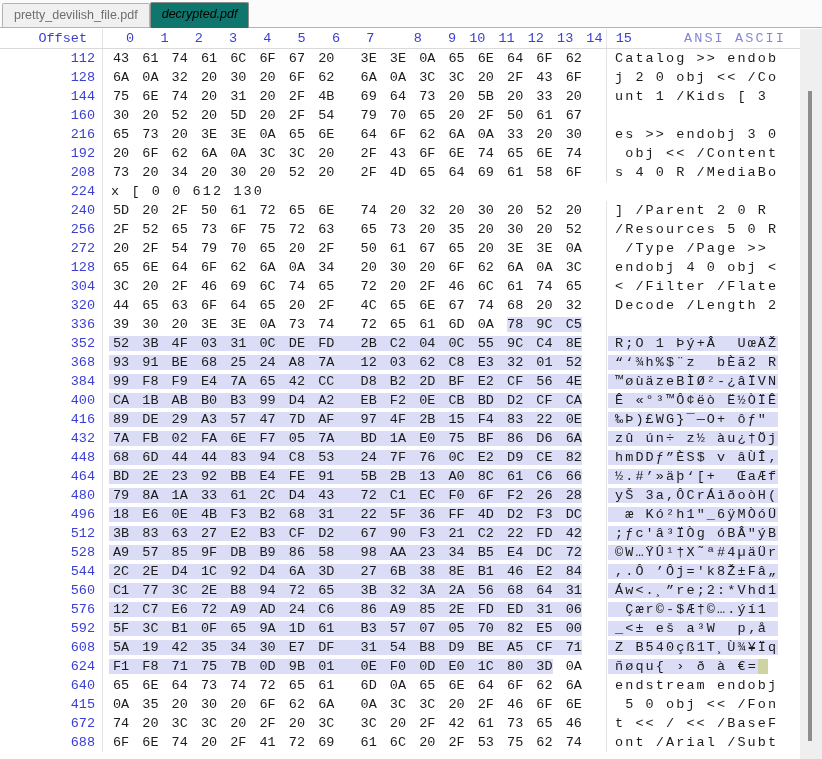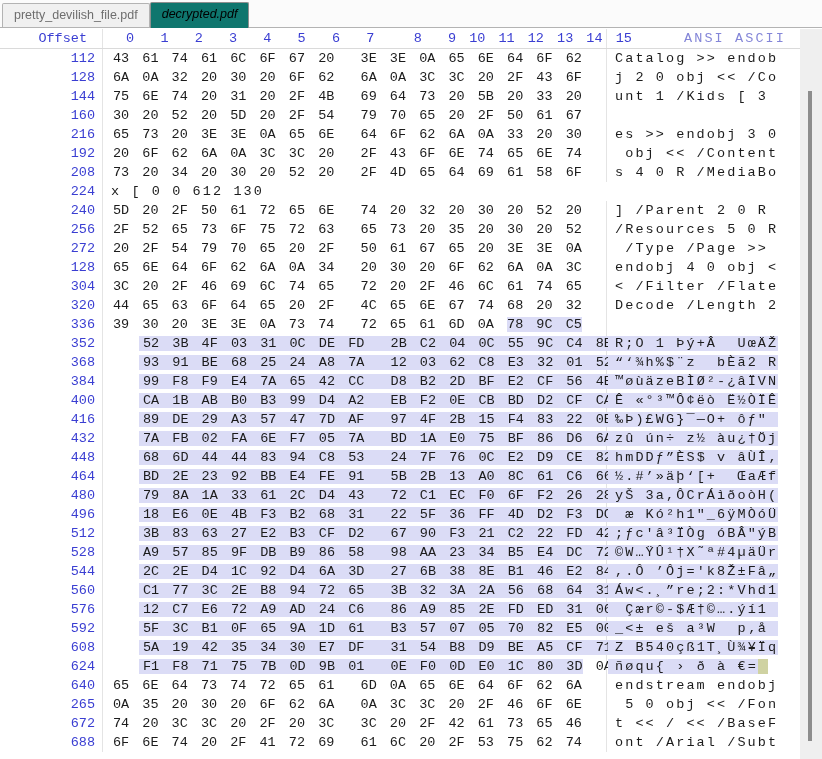--- a/index.html
+++ b/index.html
@@ -42,21 +42,21 @@
     border-right:1px solid #e4e4e4; white-space:pre; word-spacing:5px;
     flex:0 0 auto;
   }
   .c-asc {
     box-sizing:border-box; padding-left:8px; white-space:pre;
     letter-spacing:2.1px; flex:1 1 auto;
   }
   .hdr-row .c-asc { color:var(--ascii-header-text,#8486d8); text-align:right; padding-right:36px; }
   .sel   { background:var(--sel,#dbdcf6); }
   .caret { background:var(--caret,#cfd2a2); }
-  .lead  { box-shadow:-4px 0 0 var(--sel,#dbdcf6);margin-left:30px; }
+  .lead  { box-shadow:-4px 0 0 var(--sel,#dbdcf6); }
   .alead { box-shadow:-7px 0 0 var(--sel,#dbdcf6); }
   
   .vscroll {
     position:absolute; top:0; bottom:0; right:0; width:22px;
     background:#efefef;
   }
   .vthumb {
     position:absolute; left:8px; width:4px; top:62px; height:650px;
     background:#8d8d8d;
   }
@@ -237,21 +237,21 @@
         <div class="c-off">624</div>
         <div class="c-hex"><span class="sel lead">F1 F8 71 75 7B 0D 9B 01  0E F0 0D E0 1C 80 3D</span><span> 0A</span></div>
         <div class="c-asc"><span class="sel alead">ñ</span><span class="sel">ø</span><span class="sel">q</span><span class="sel">u</span><span class="sel">{</span><span class="sel"> </span><span class="sel">›</span><span class="sel"> </span><span class="sel">ð</span><span class="sel"> </span><span class="sel">à</span><span class="sel"> </span><span class="sel">€</span><span class="sel">=</span><span class="caret"> </span></div>
       </div>
       <div class="row">
         <div class="c-off">640</div>
         <div class="c-hex">65 6E 64 73 74 72 65 61  6D 0A 65 6E 64 6F 62 6A</div>
         <div class="c-asc">endstream endobj</div>
       </div>
       <div class="row">
-        <div class="c-off">265</div>
+        <div class="c-off">415</div>
         <div class="c-hex">0A 35 20 30 20 6F 62 6A  0A 3C 3C 20 2F 46 6F 6E</div>
         <div class="c-asc"> 5 0 obj &lt;&lt; /Fon</div>
       </div>
       <div class="row">
         <div class="c-off">672</div>
         <div class="c-hex">74 20 3C 3C 20 2F 20 3C  3C 20 2F 42 61 73 65 46</div>
         <div class="c-asc">t &lt;&lt; / &lt;&lt; /BaseF</div>
       </div>
       <div class="row">
         <div class="c-off">688</div>

